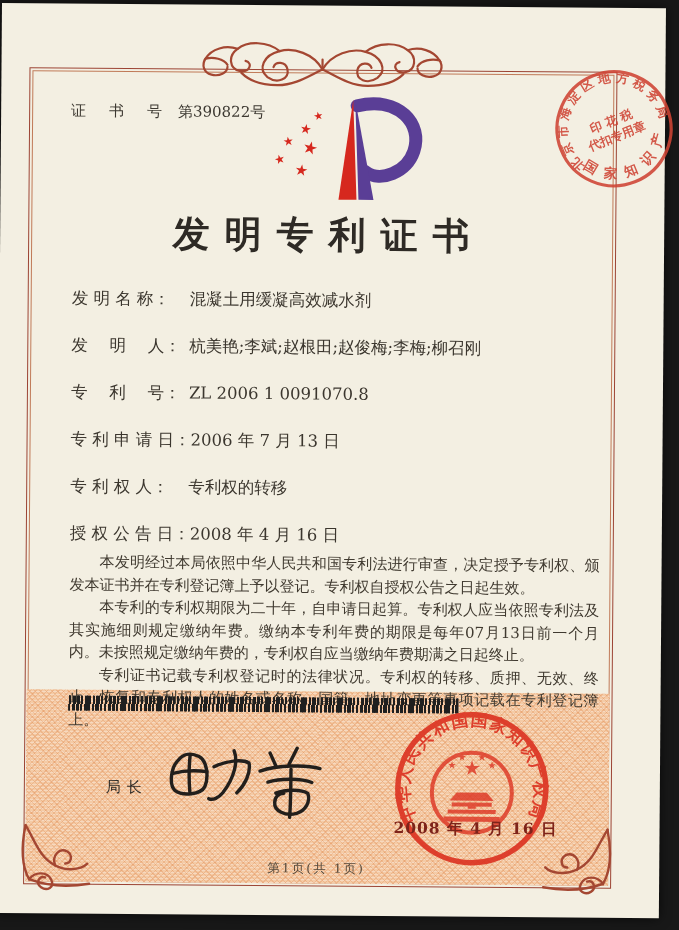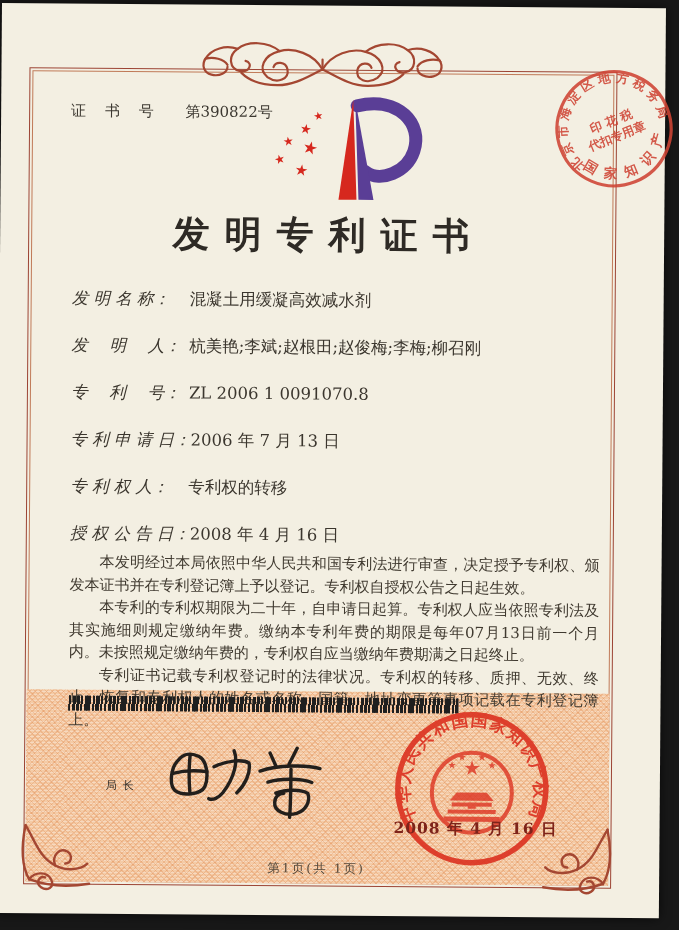--- a/index.html
+++ b/index.html
@@ -30,46 +30,46 @@
       repeating-linear-gradient(45deg, rgba(224,134,74,.30) 0 1px, transparent 1px 4px),
       repeating-linear-gradient(-45deg, rgba(224,134,74,.30) 0 1px, transparent 1px 4px),
       repeating-linear-gradient(0deg, rgba(255,255,255,.28) 0 1px, transparent 1px 3px);
   }
   .orn-top{position:absolute;left:196px;top:34px;}
   .orn-bl{position:absolute;left:20px;top:818px;}
   .orn-br{position:absolute;left:538px;top:818px;transform:scaleX(-1);}
   .certno{
     position:absolute;left:70px;top:98px;font-size:15px;color:#3c3831;white-space:nowrap;
   }
-  .certno .lbl{letter-spacing:7px;margin-right:20px;}
+  .certno .lbl{letter-spacing:7px;margin-right:4px;font-family:Liberation Mono, monospace;}
   .logo{position:absolute;left:266px;top:88px;}
   .stamp{position:absolute;left:548px;top:56px;transform:rotate(-22deg);opacity:.88;}
   .title{
     position:absolute;left:28px;top:205px;width:586px;
     text-align:center;font-size:37px;font-weight:bold;color:#2e2a25;
     letter-spacing:15px;text-indent:15px;white-space:nowrap;
   }
   .fields{position:absolute;left:72px;top:284px;width:520px;}
   .frow{margin-bottom:25px;font-size:16.5px;color:#3b362e;white-space:nowrap;height:22px;}
-  .frow .flabel{display:inline-block;min-width:118px;font-style:italic;}
+  .frow .flabel{display:inline-block;min-width:118px;}
   .bodytext{
     position:absolute;left:72px;top:547px;width:530px;
     font-size:15px;line-height:22.5px;color:#403a30;text-align:justify;
   }
   .bodytext p{margin:0;text-indent:2em;}
   .barcode{
     position:absolute;left:72px;top:692px;width:390px;height:15px;
     background-image:
       repeating-linear-gradient(90deg,#1f1f1f 0 2px,transparent 2px 4px),
       repeating-linear-gradient(90deg,#1f1f1f 0 1px,transparent 1px 6px),
       repeating-linear-gradient(90deg,#1f1f1f 0 2px,transparent 2px 9px);
   }
   .director{position:absolute;left:110px;top:730px;width:260px;height:95px;}
   .director-label{
-    position:absolute;left:0;top:44px;font-size:11px;letter-spacing:6px;color:#2d2a26;
+    position:absolute;left:0;top:44px;font-size:15px;letter-spacing:6px;color:#2d2a26;
   }
   .signature{position:absolute;left:42px;top:0;}
   .sig-name{position:absolute;opacity:0;left:60px;top:30px;}
   .seal{position:absolute;left:394px;top:700px;}
   .issue-date{
     position:absolute;left:390px;top:812px;width:180px;text-align:center;
     font-size:15.5px;font-weight:600;color:#7e231a;letter-spacing:1px;white-space:nowrap;
   }
   .footer{
     position:absolute;left:28px;top:855px;width:586px;text-align:center;

